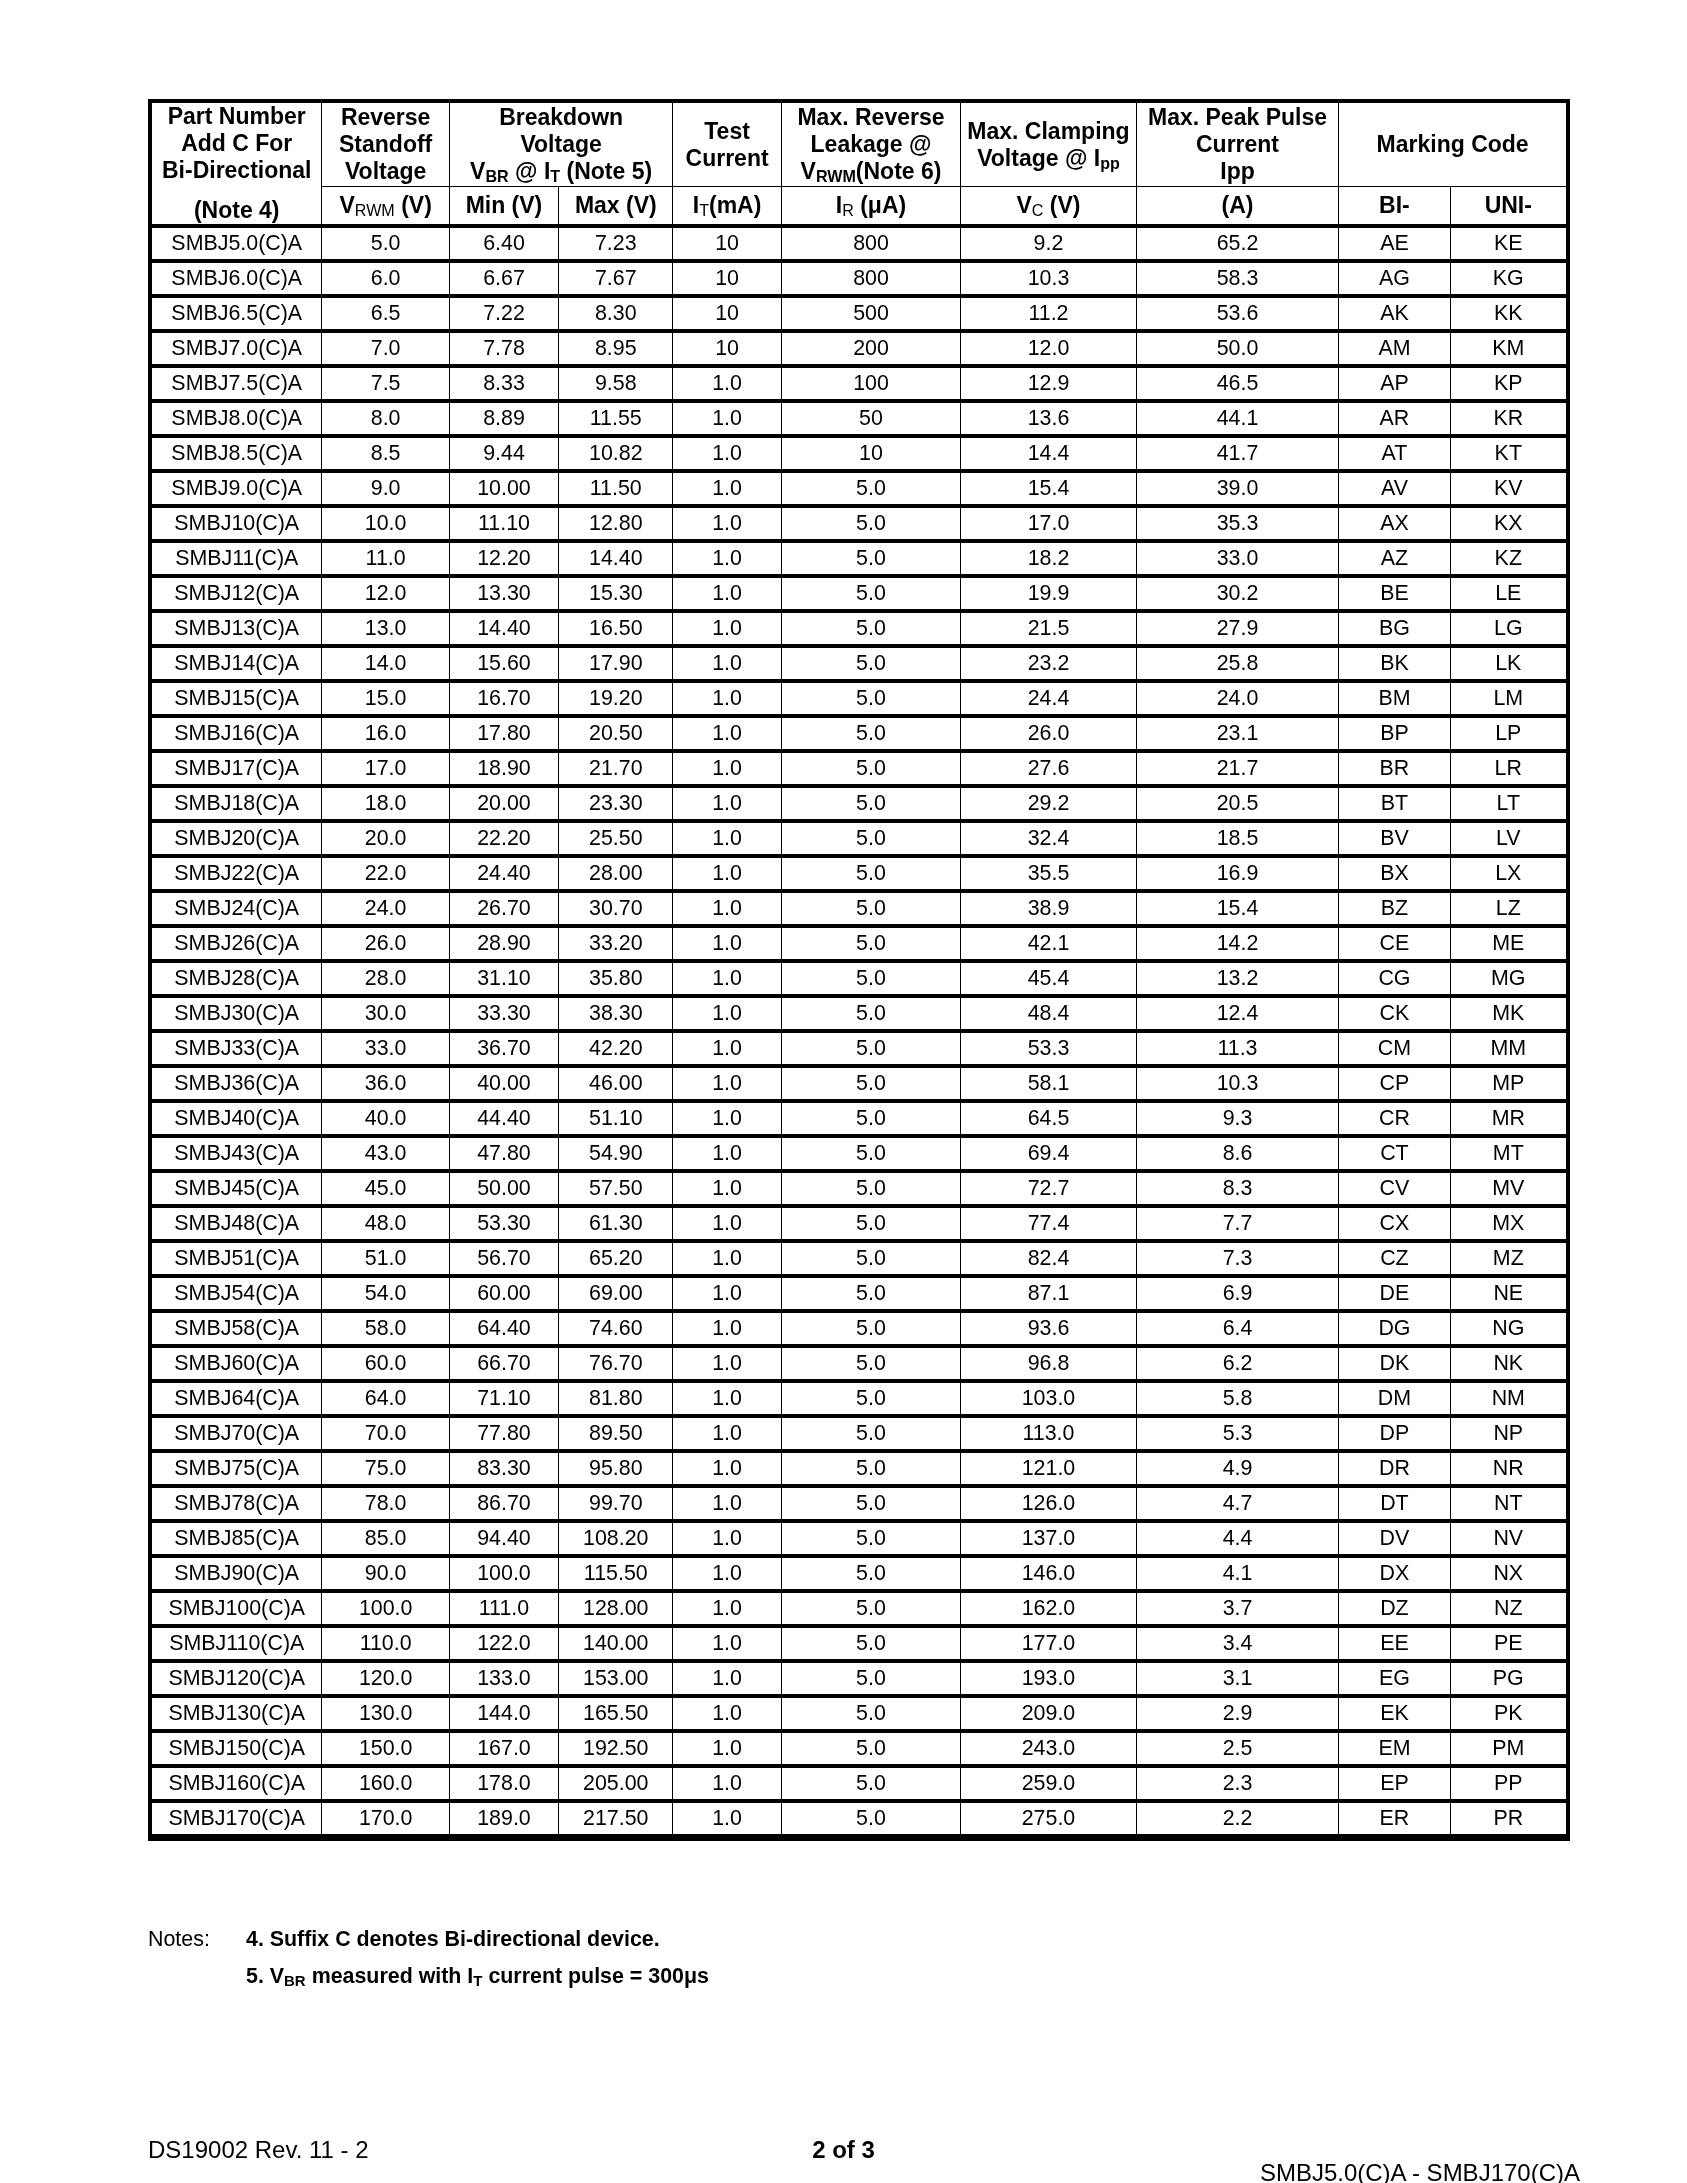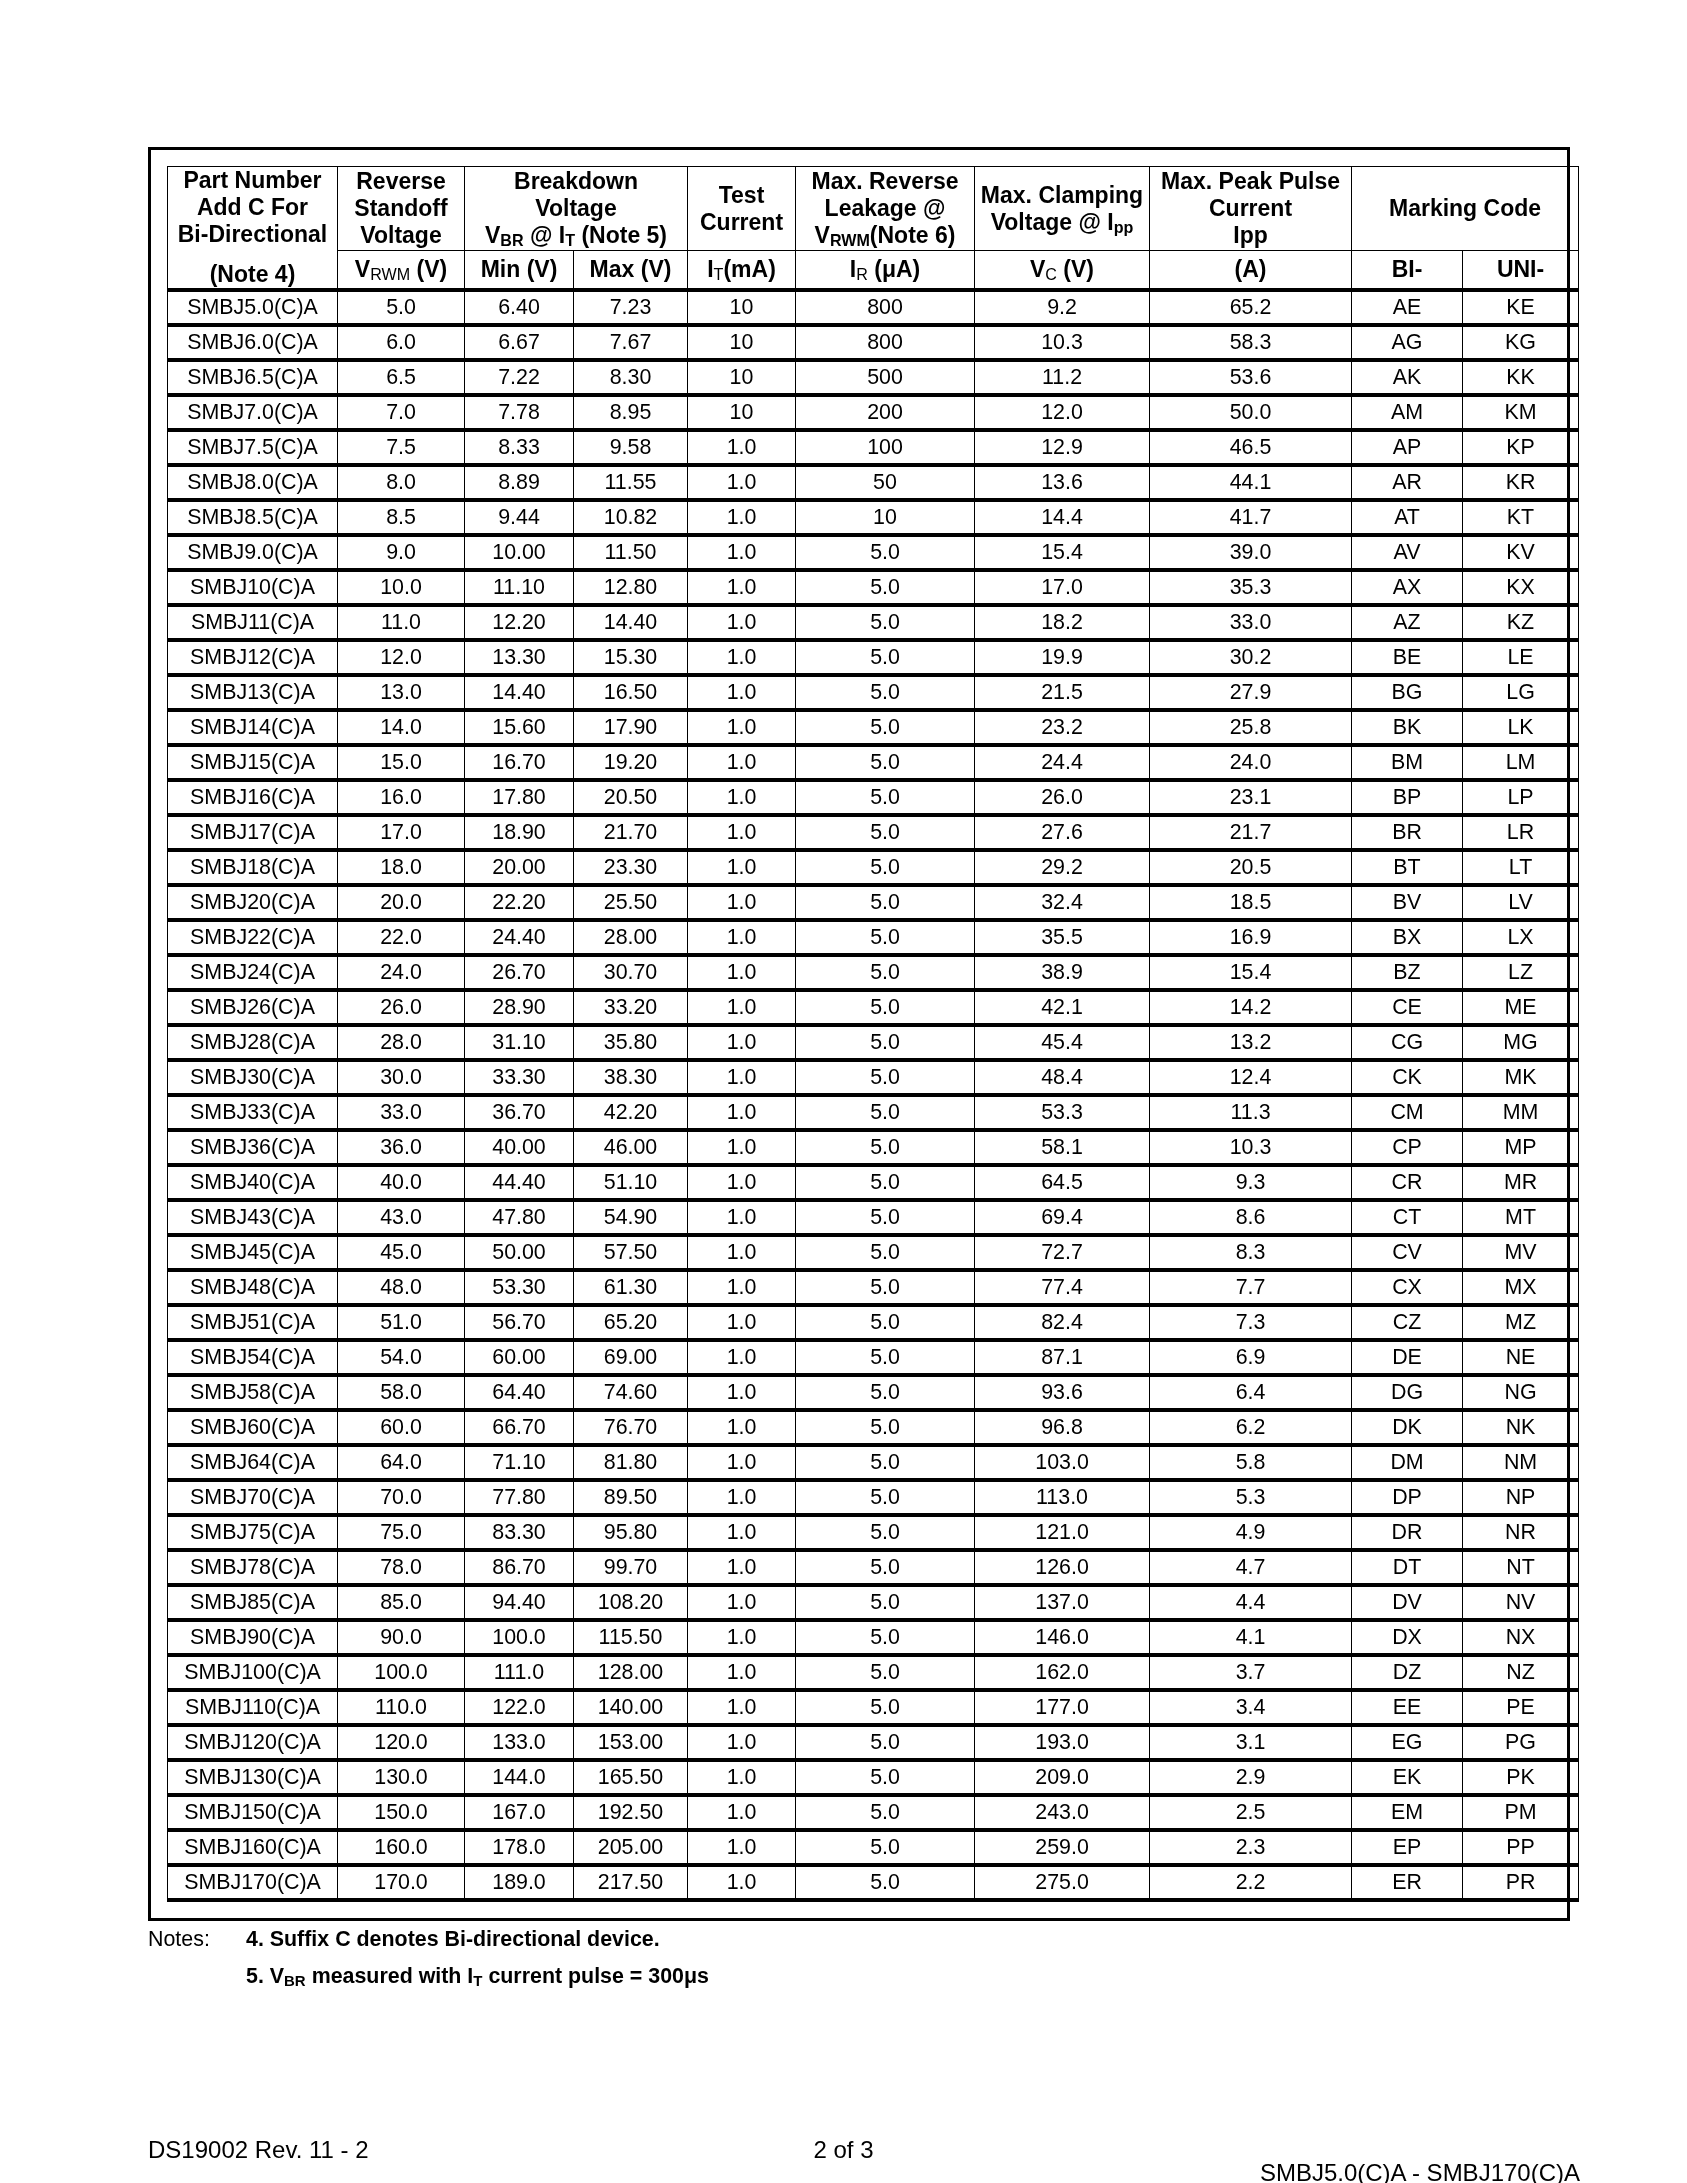--- a/index.html
+++ b/index.html
@@ -4,23 +4,22 @@
 <style>
   html,body { margin:0; padding:0; }
   body {
     width:1687px; height:2183px;
     background:#ffffff; color:#000;
     font-family:"Liberation Sans", sans-serif;
     position:relative;
   }
   .table-wrap {
     position:absolute; left:148px; top:99px; width:1422px;
-    border:3.2px solid #000; padding:16px; box-sizing:border-box;
+    border:3.2px solid #000; padding:0; box-sizing:border-box;
     background:#fff;
-    margin-top:48px;
   }
   table {
     width:100%; border-collapse:collapse; table-layout:fixed;
     border:1.6px solid #000;
   }
   th, td {
     border:1.6px solid #000;
     text-align:center; vertical-align:middle;
     padding:0 1.6px; overflow:hidden;
   }
@@ -38,21 +37,21 @@
   thead sub.n { font-weight:normal; }
   .gap { margin-top:12.7px; }
   .notes {
     position:absolute; left:148px; top:1921px;
     display:flex; font-size:21.4px;
   }
   .notes-label { width:98px; line-height:37px; }
   .note-line { line-height:37px; white-space:nowrap;font-weight:bold; }
   .footer { position:absolute; left:0; top:2136px; width:1687px; font-size:24px; }
   .footer .f-left  { position:absolute; left:148px; top:0; }
-  .footer .f-center{ position:absolute; left:0; right:0; top:0; text-align:center; }
+  .footer .f-center{ position:absolute; left:0; right:0; top:0; text-align:center;font-weight:bold; }
   .footer .f-right { position:absolute; right:107px; top:0;margin-top:23px; }
 </style>
 </head>
 <body>
 
 <div class="table-wrap">
   <table>
     <colgroup>
       <col style="width:170px">
         <col style="width:127px">

